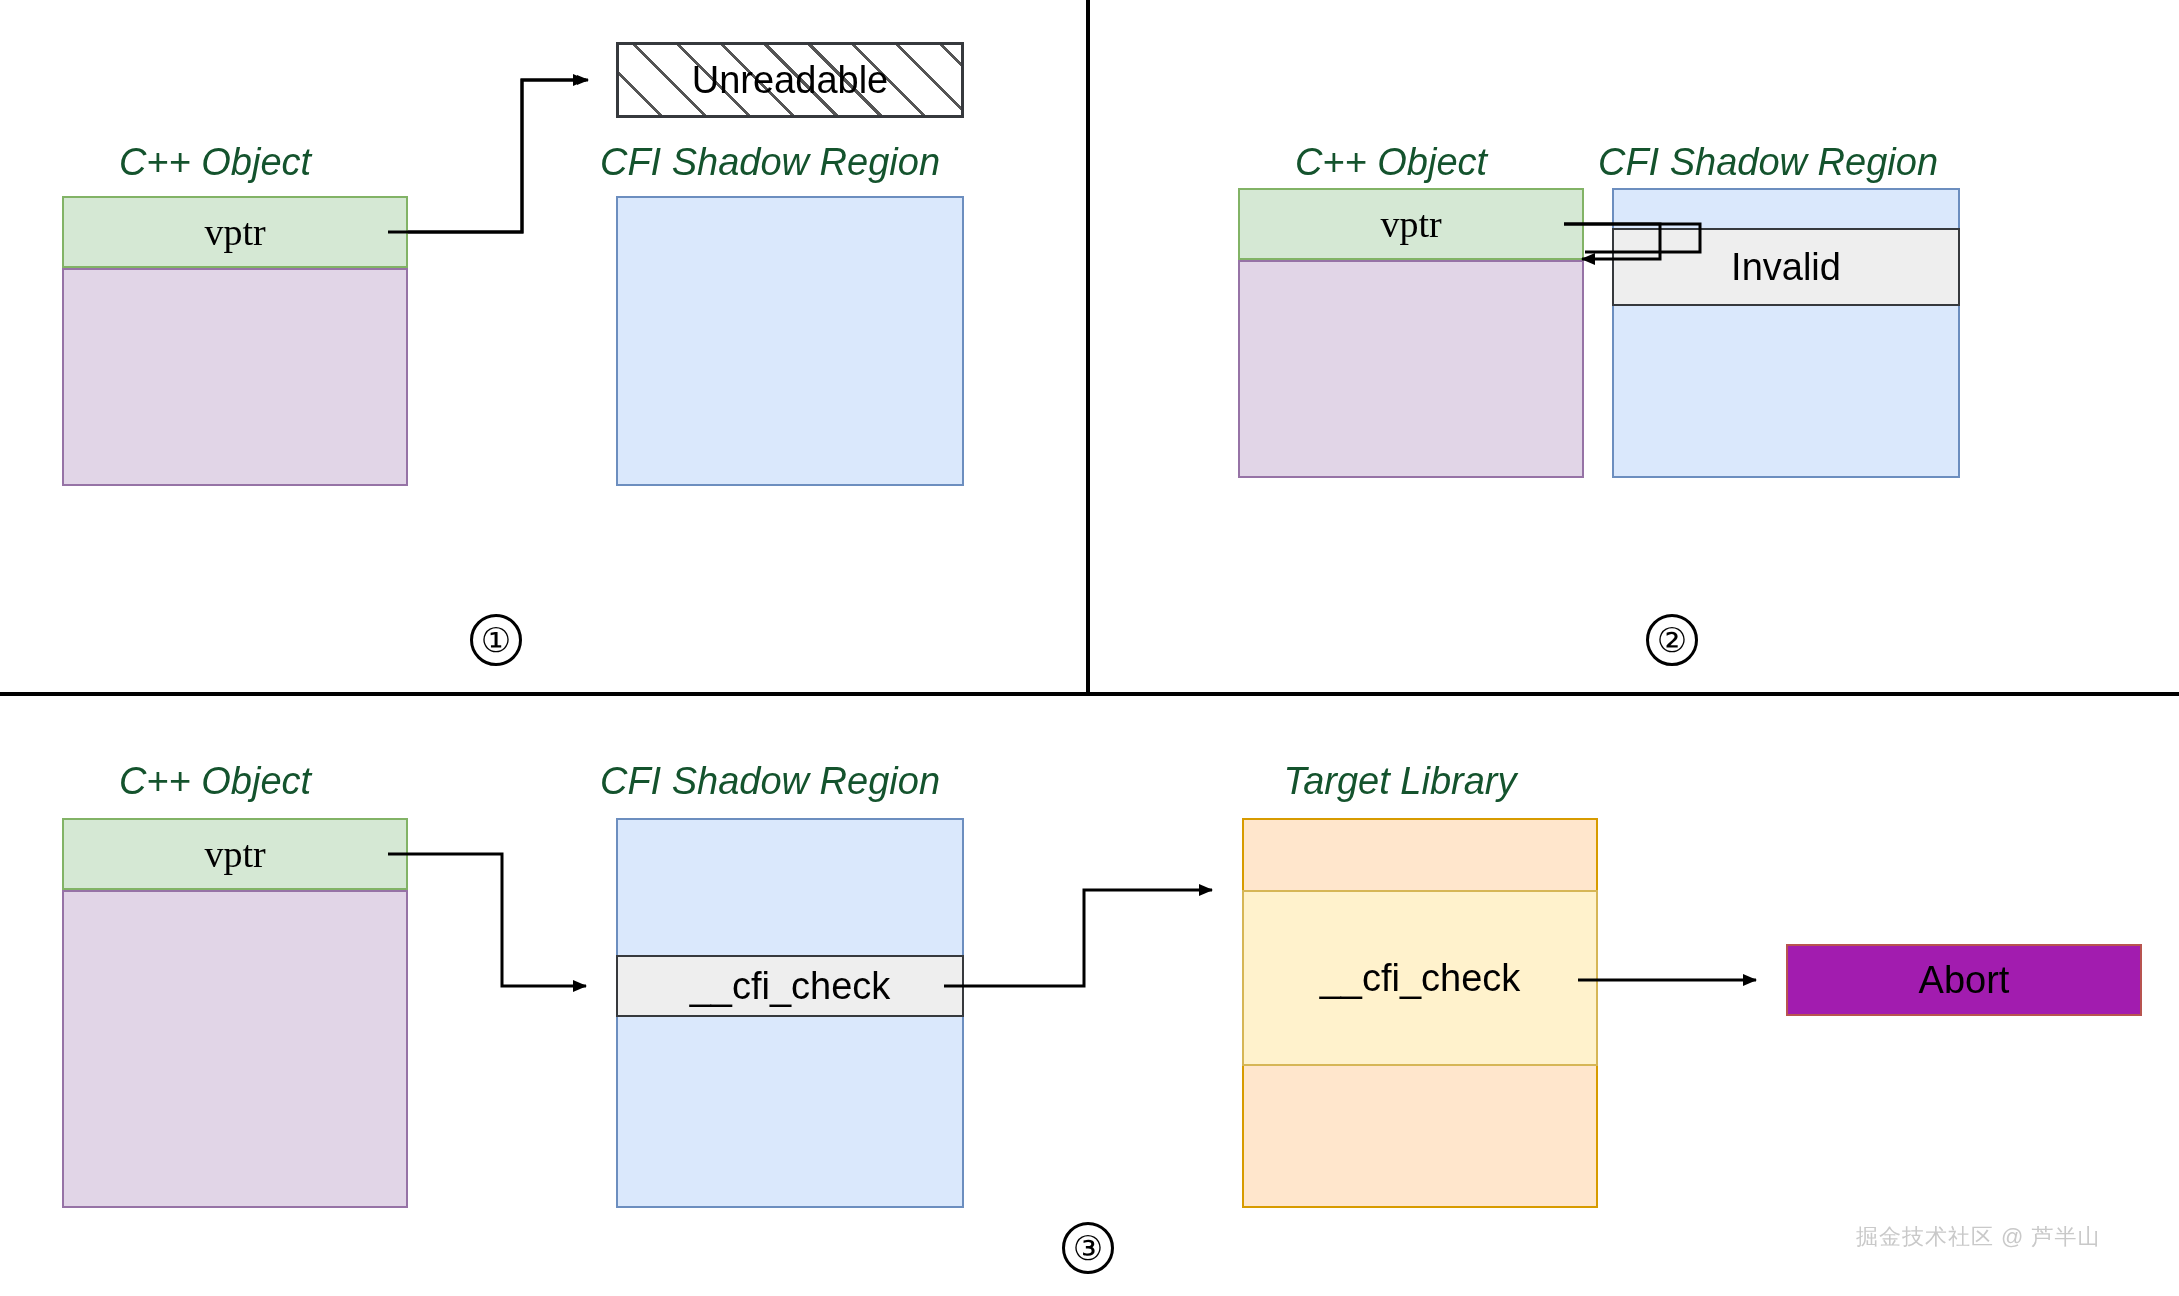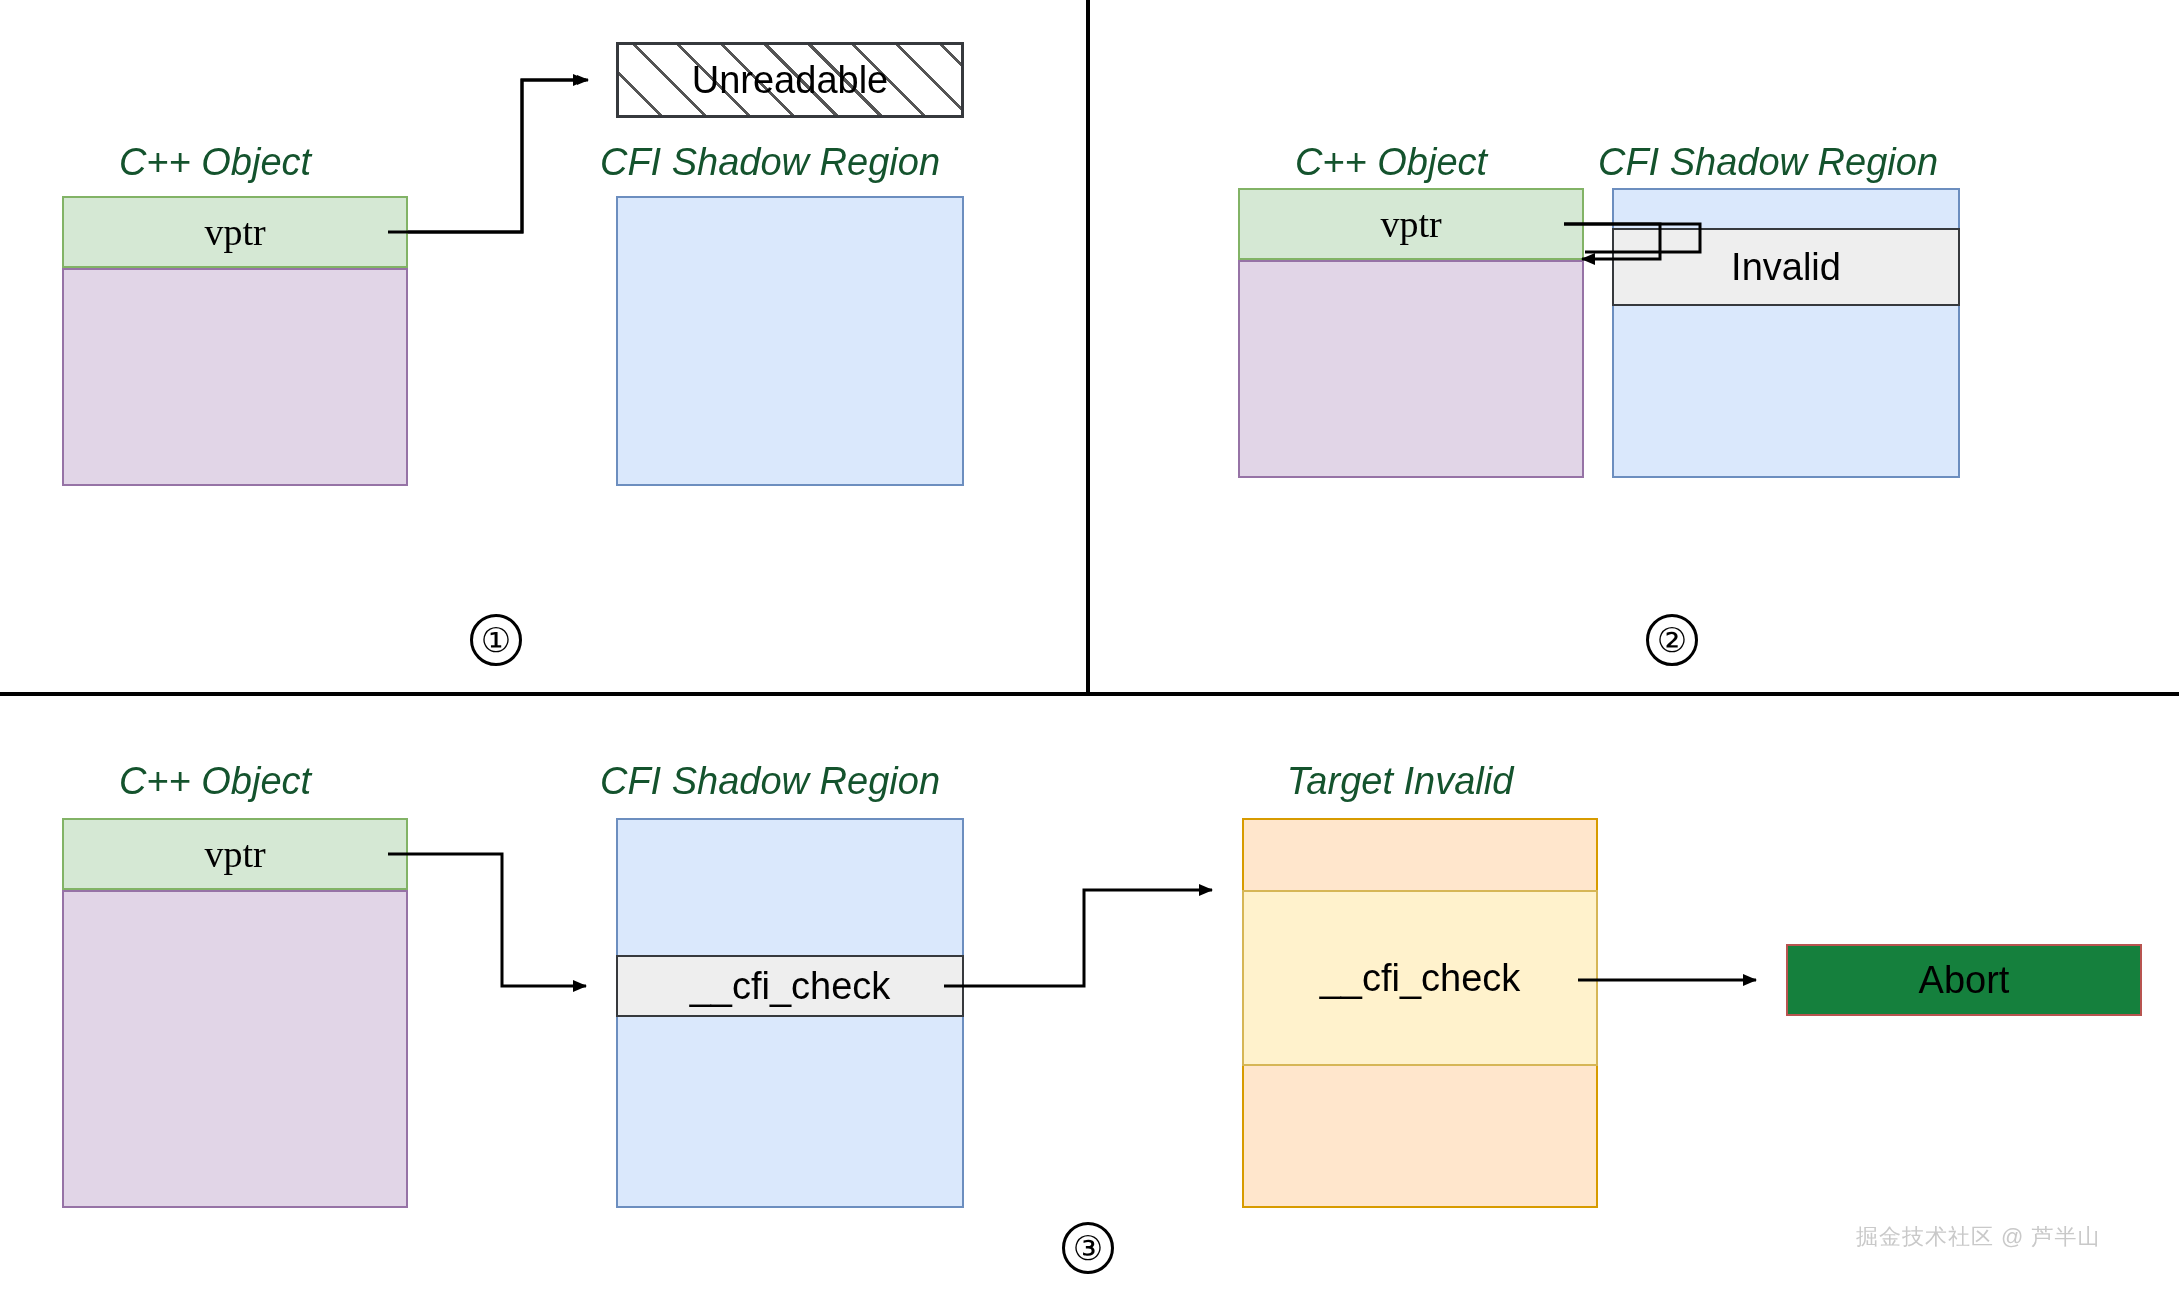--- a/index.html
+++ b/index.html
@@ -89,21 +89,21 @@
     background: #ffe6cc;
     border: 2px solid #d79b00;
   }
   .box-library-mid {
     background: #fff2cc;
     border: 2px solid #d6b656;
     border-left-width: 2px;
     border-right-width: 2px;
   }
   .box-abort {
-    background: #15803d;
+    background: #a21caf;
     border: 2px solid #b85450;
   }
   .circ {
     position: absolute;
     width: 52px;
     height: 52px;
     border: 3px solid #000000;
     border-radius: 50%;
     display: flex;
     align-items: center;
@@ -193,21 +193,21 @@
       <path d="M24,44 L120,44 L120,79 L44,79" stroke="#000000" stroke-width="0" fill="none"></path>
     </svg>
 
     <div class="circ" style="left:1646px; top:614px;">②</div>
   </div>
 
   <div>
 
     <div class="caption" style="left:42px; top:762px; width:346px;">C++ Object</div>
     <div class="caption" style="left:570px; top:762px; width:400px;">CFI Shadow Region</div>
-    <div class="caption" style="left:1222px; top:762px; width:356px;">Target Invalid</div>
+    <div class="caption" style="left:1222px; top:762px; width:356px;">Target Library</div>
 
     <div class="box box-vptr" style="left:42px; top:818px; width:346px; height:72px;">vptr</div>
     <div class="box box-body" style="left:42px; top:890px; width:346px; height:318px;"></div>
 
     <div class="box box-shadow-region" style="left:596px; top:818px; width:348px; height:390px;"></div>
     <div class="box box-slot" style="left:596px; top:955px; width:348px; height:62px;">__cfi_check</div>
 
     <div class="box box-library" style="left:1222px; top:818px; width:356px; height:390px;"></div>
     <div class="box box-library-mid" style="left:1222px; top:890px; width:356px; height:176px; font-size:38px;">__cfi_check</div>
 

